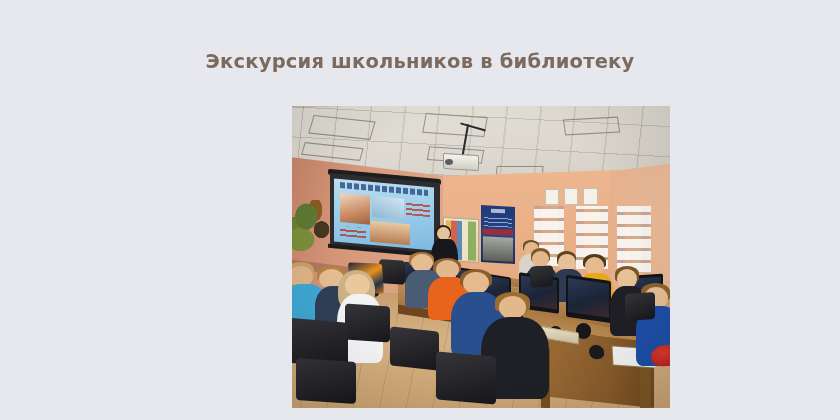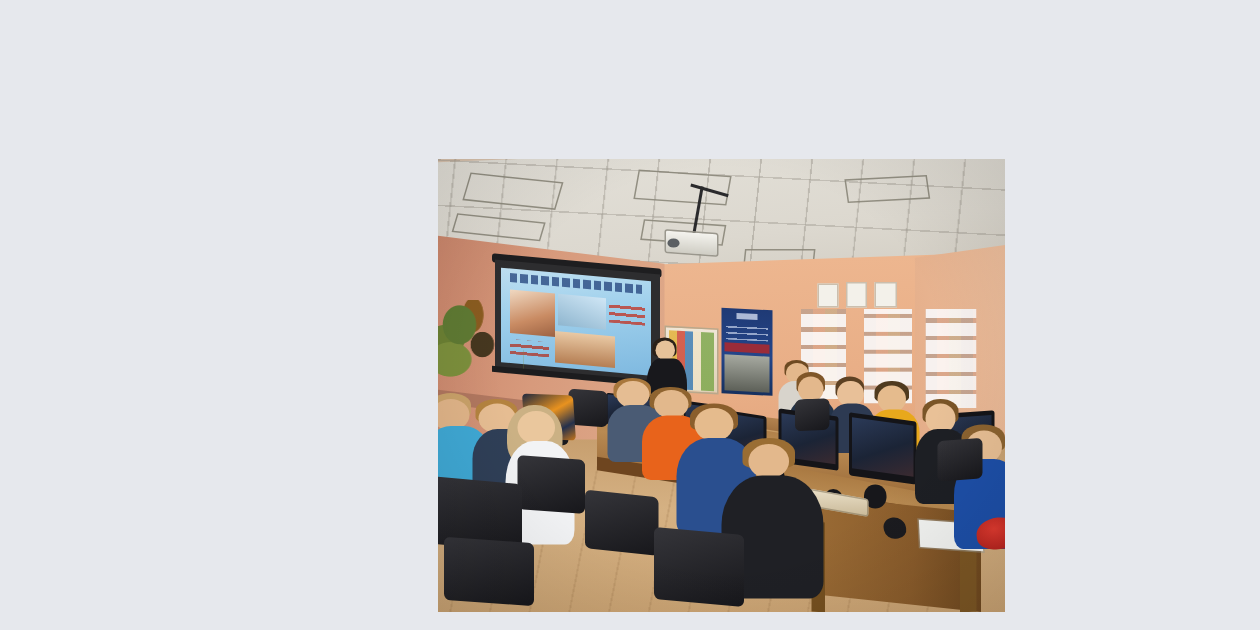--- a/index.html
+++ b/index.html
@@ -420,20 +420,21 @@
     inset:0; width:100%; height:100%;
     background: radial-gradient(ellipse at 50% 45%, rgba(0,0,0,0) 55%, rgba(0,0,0,.12) 100%);
     pointer-events:none;
   }
 </style>
 </head>
 <body>
 
 <div id="slide-root">
 
+  <div id="page-title">Экскурсия школьников в библиотеку</div>
 
   <figure id="photo-figure" aria-label="Группа школьников в компьютерном классе библиотеки смотрит презентацию на проекционном экране">
 
     <div class="ph ceiling"></div>
     <div class="ph ceil-grid"></div>
     <div class="ph ceil-vent v1"></div>
     <div class="ph ceil-vent v2"></div>
     <div class="ph ceil-vent v3"></div>
     <div class="ph ceil-vent v4"></div>
     <div class="ph ceil-vent v5"></div>

